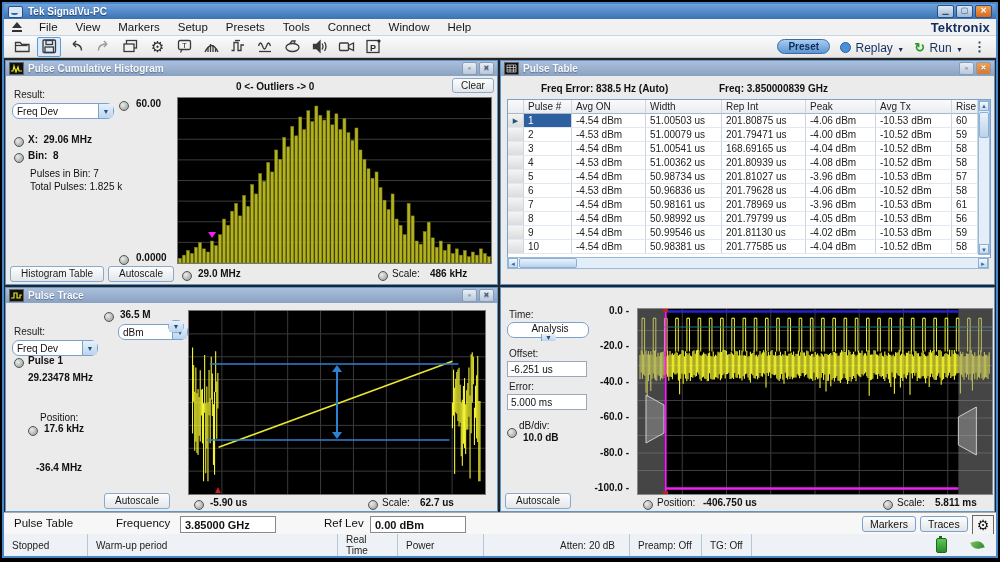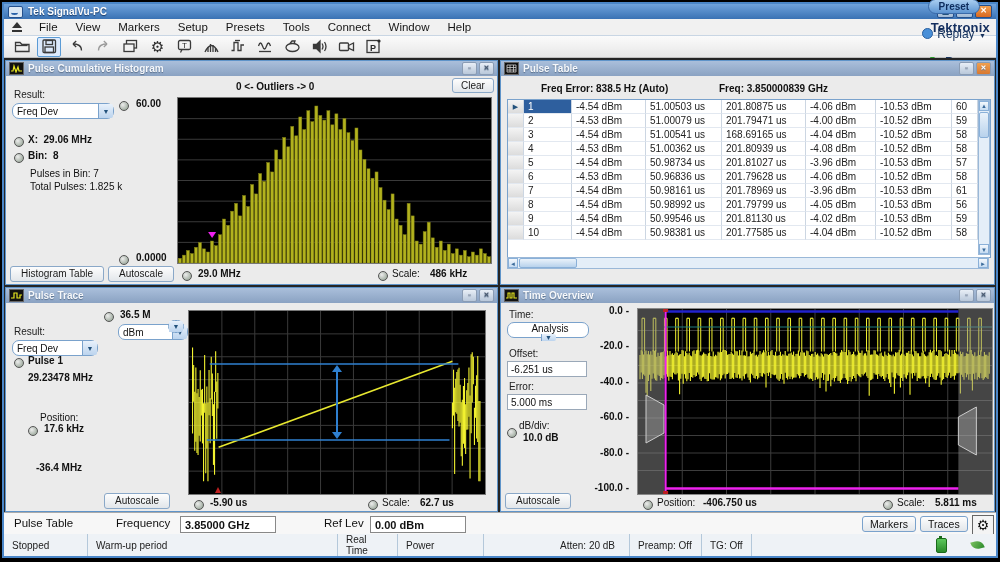--- a/index.html
+++ b/index.html
@@ -25,21 +25,21 @@
   .eject{width:14px;height:10px;position:relative;margin-right:4px;}
   .eject::before{content:"";position:absolute;left:2px;top:0;border-left:5px solid transparent;border-right:5px solid transparent;border-bottom:6px solid #333;}
   .eject::after{content:"";position:absolute;left:2px;top:8px;width:10px;height:2px;background:#333;}
   .brand{margin-left:auto;font-size:13px;font-weight:bold;color:#132e5e;letter-spacing:.2px;}
 
   .toolbar{position:absolute;left:0;top:32px;width:100%;height:22px;background:linear-gradient(#fbfbfb,#e7e7e7);
            border-bottom:1px solid #bfbfbf;display:flex;align-items:center;padding:0 6px;box-sizing:border-box;}
   .tbi{width:24px;height:20px;display:flex;align-items:center;justify-content:center;}
   .tbi svg{width:17px;height:17px;stroke:#3a3a3a;fill:none;stroke-width:1.3;}
   .tbi.active{border:1px solid #5b9bd5;background:#dceafc;border-radius:2px;box-sizing:border-box;}
-  .tb-right{margin-left:auto;display:flex;align-items:center;gap:10px;padding-right:4px;flex-direction:column;}
+  .tb-right{margin-left:auto;display:flex;align-items:center;gap:10px;padding-right:4px;}
   .preset-pill{font-size:10px;font-weight:bold;color:#0e2d5e;background:linear-gradient(#a8cdf0,#5d95d2);
                border:1px solid #3a6aa8;border-radius:8px;padding:1px 10px;}
   .replay-dot{display:inline-block;width:9px;height:9px;border-radius:50%;background:#4a90d8;border:1px solid #2a60a0;vertical-align:-1px;}
   .run-ic{color:#2a9a2a;font-weight:bold;font-size:13px;}
   .tb-lab{font-size:12px;color:#16325c;}
   .dd-arrow{font-size:7px;color:#16325c;}
   .vdots{font-size:13px;color:#345;font-weight:bold;letter-spacing:0;}
 
   
   .main{position:absolute;left:0;top:54px;width:992px;height:454px;background:#252525;}
@@ -378,20 +378,30 @@
         <span>Pulse Table</span>
         <span class="pbtns">
           <span class="pbtn">▫</span>
           <span class="pbtn close-orange">✕</span>
         </span>
       </div>
       <span class="val" style="left:40px;top:22px;">Freq Error: 838.5 Hz (Auto)</span>
       <span class="val" style="left:218px;top:22px;">Freq: 3.850000839 GHz</span>
       <div class="ptable" style="left:6px;top:38px;width:482px;height:157px;">
         <div id="ptable-grid">
+            <div class="trow header">
+              <span class="tcell rowsel" style="width: 16px;"></span>
+              <span class="tcell" style="width: 48px;">Pulse #</span>
+              <span class="tcell" style="width: 74px;">Avg ON</span>
+              <span class="tcell" style="width: 76px;">Width</span>
+              <span class="tcell" style="width: 84px;">Rep Int</span>
+              <span class="tcell" style="width: 70px;">Peak</span>
+              <span class="tcell" style="width: 76px;">Avg Tx</span>
+              <span class="tcell" style="width: 26px;">Rise</span>
+            </div>
             <div class="trow">
               <span class="tcell rowsel" style="width: 16px;">▶</span>
               <span class="tcell sel" style="width: 48px;">1</span>
               <span class="tcell" style="width: 74px;">-4.54 dBm</span>
               <span class="tcell" style="width: 76px;">51.00503 us</span>
               <span class="tcell" style="width: 84px;">201.80875 us</span>
               <span class="tcell" style="width: 70px;">-4.06 dBm</span>
               <span class="tcell" style="width: 76px;">-10.53 dBm</span>
               <span class="tcell" style="width: 26px;">60</span>
             </div>
@@ -611,32 +621,20 @@
           </svg>
       </div>
       <span class="knob" style="left:188px;top:212px;"></span>
       <span class="val" style="left:204px;top:209px;">-5.90 us</span>
       <span class="knob" style="left:362px;top:212px;"></span>
       <span class="val" style="left:376px;top:209px;font-weight:normal;">Scale:</span>
       <span class="val" style="left:414px;top:209px;">62.7 us</span>
     </div>
 
     <div class="panel" style="left:496px;top:229px;width:495px;height:225px;">
-      <div class="ptitle">
-        <span class="picon">
-            <svg viewBox="0 0 11 9">
-              <polyline points="0,7 2,7 2,2 4,2 4,7 6,7 6,2 8,2 8,7 11,7" stroke="#e8e820" fill="none" stroke-width="1.1"></polyline>
-            </svg>
-          </span>
-        <span>Time Overview</span>
-        <span class="pbtns">
-          <span class="pbtn">▫</span>
-          <span class="pbtn">✕</span>
-        </span>
-      </div>
       <span class="lab" style="left:8px;top:21px;">Time:</span>
       <div class="dd" style="left:6px;top:34px;width:82px;flex-direction:column;">
         <span class="dd-val">Analysis</span>
           <span class="dd-btn">▼</span>
       </div>
       <span class="lab" style="left:8px;top:60px;">Offset:</span>
       <input class="field" style="left: 6px; top: 73px; width: 72px;" value="-6.251 us">
       <span class="lab" style="left:8px;top:93px;">Error:</span>
       <input class="field" style="left: 6px; top: 106px; width: 72px;" value="5.000 ms">
       <span class="knob" style="left:6px;top:140px;"></span>

